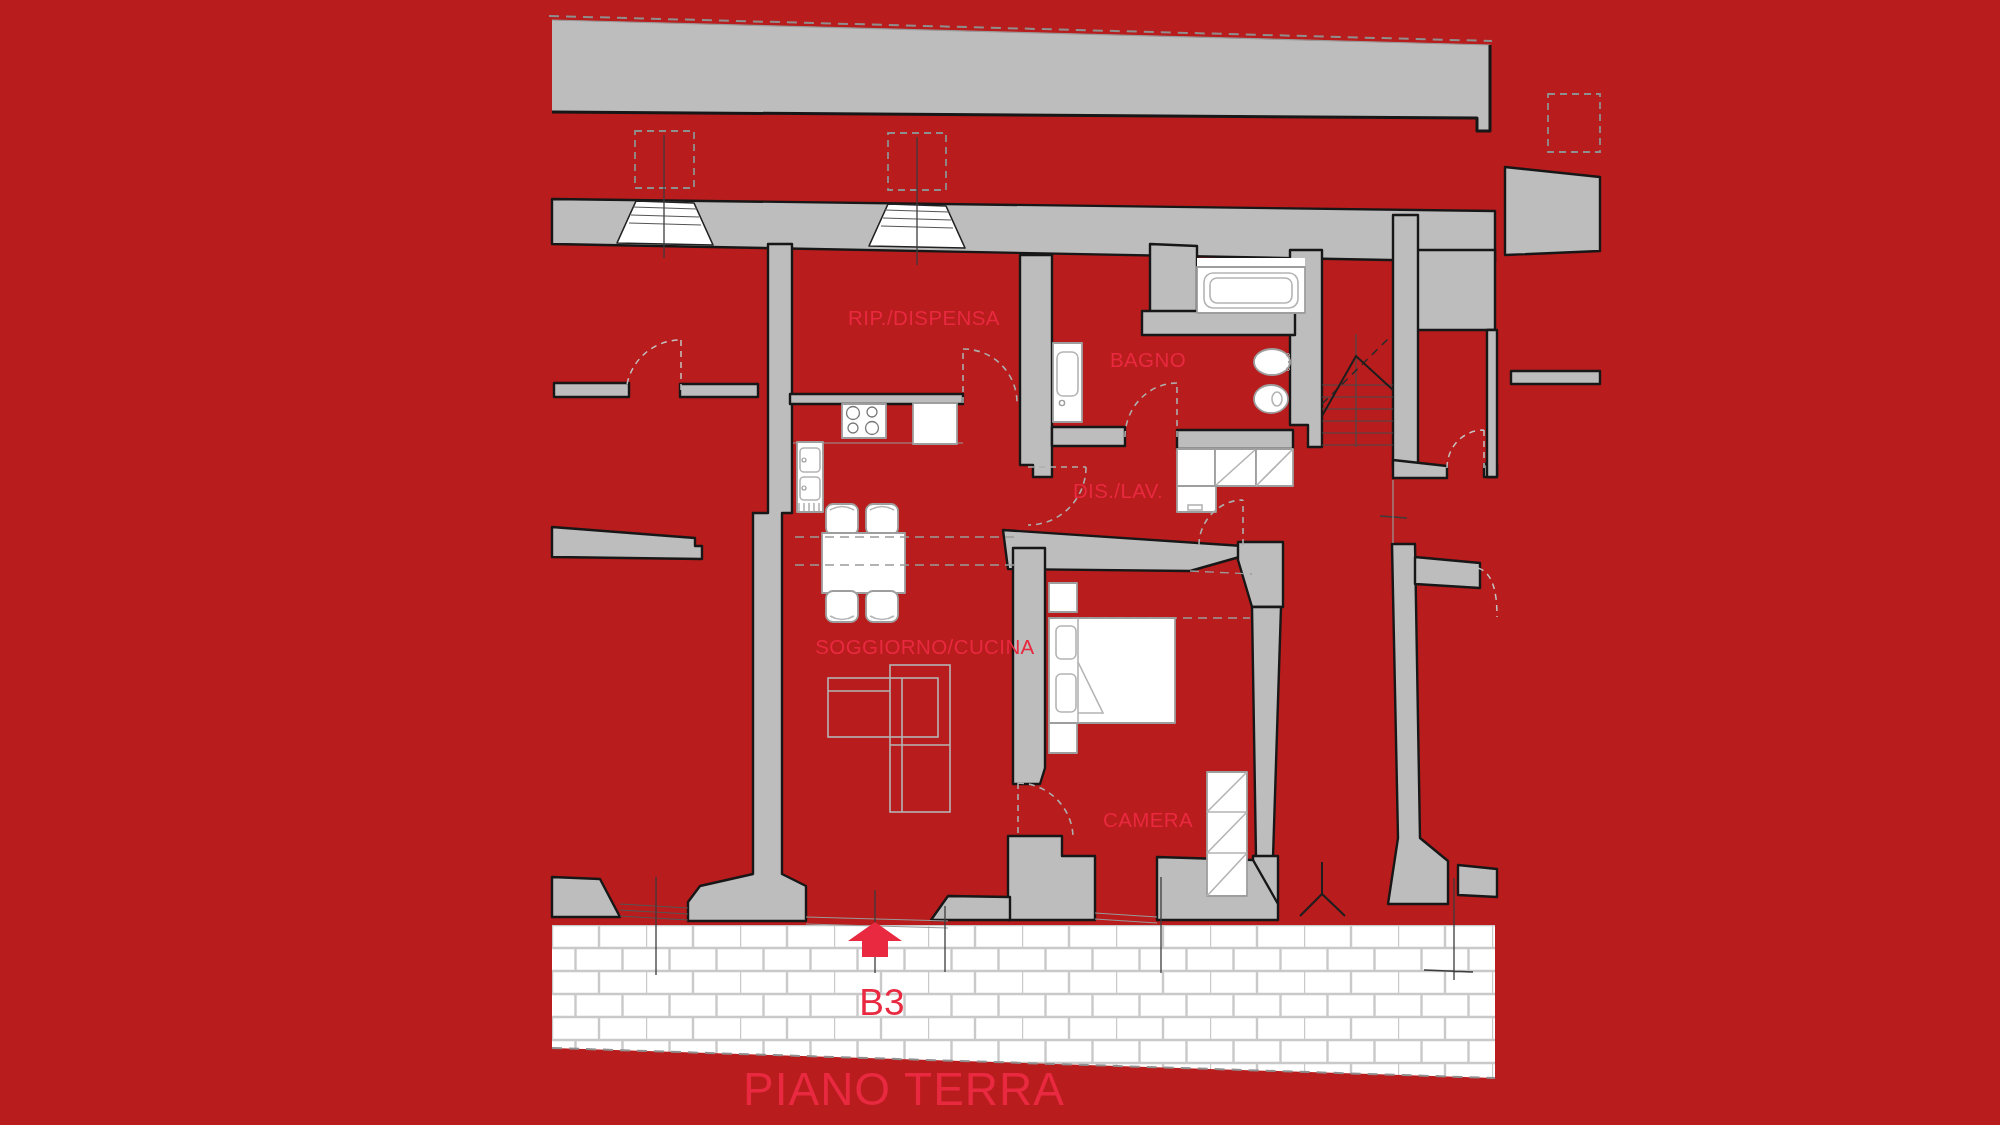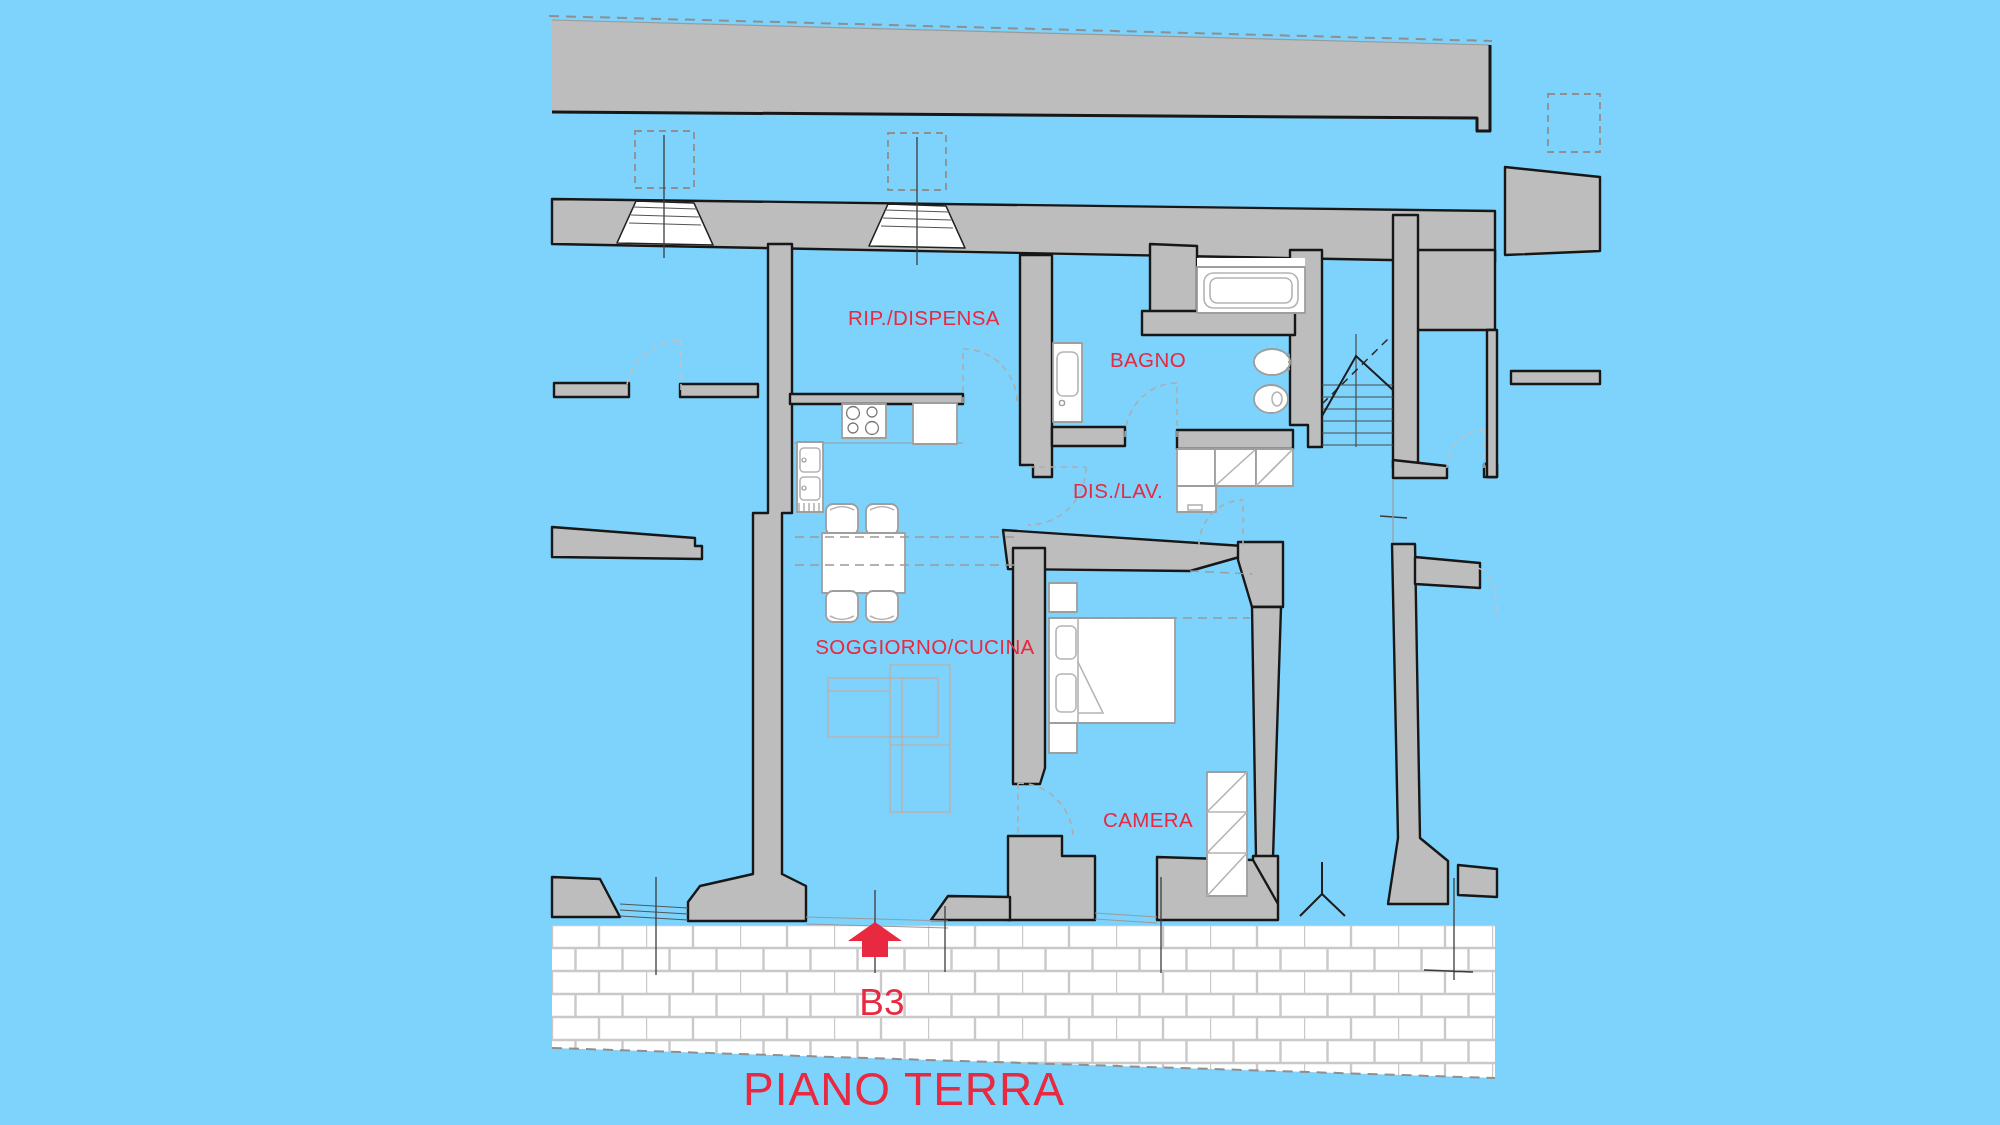--- a/index.html
+++ b/index.html
@@ -1,16 +1,16 @@
 <!DOCTYPE html>
 <html><head>
 <meta charset="utf-8">
 <style>
   html,body{margin:0;padding:0;background:#ffffff;}
-  .stage{position:relative;width:2000px;height:1125px;background:#7dd3fc;overflow:hidden;
+  .stage{position:relative;width:2000px;height:1125px;background:#b91c1c;overflow:hidden;
          font-family:"Liberation Sans", sans-serif;}
   svg{position:absolute;left:0;top:0;}
   .wall{fill:#BDBDBD;stroke:#171717;stroke-width:2.4;stroke-linejoin:round;}
   .wall-nofill{fill:#BDBDBD;}
   .blackline{stroke:#171717;stroke-width:3;fill:none;stroke-linejoin:round;}
   .thinedge{stroke:#9a9a9a;stroke-width:1.2;fill:none;}
   .dashline{stroke:#8F8F8F;stroke-width:2;fill:none;stroke-dasharray:10 7;}
   .dashbox{stroke:#8F8F8F;stroke-width:1.8;fill:none;stroke-dasharray:7 5;}
   .survey{stroke:#3c3c3c;stroke-width:1.3;fill:none;}
   .glaz{stroke:#555;stroke-width:1.2;fill:none;}

